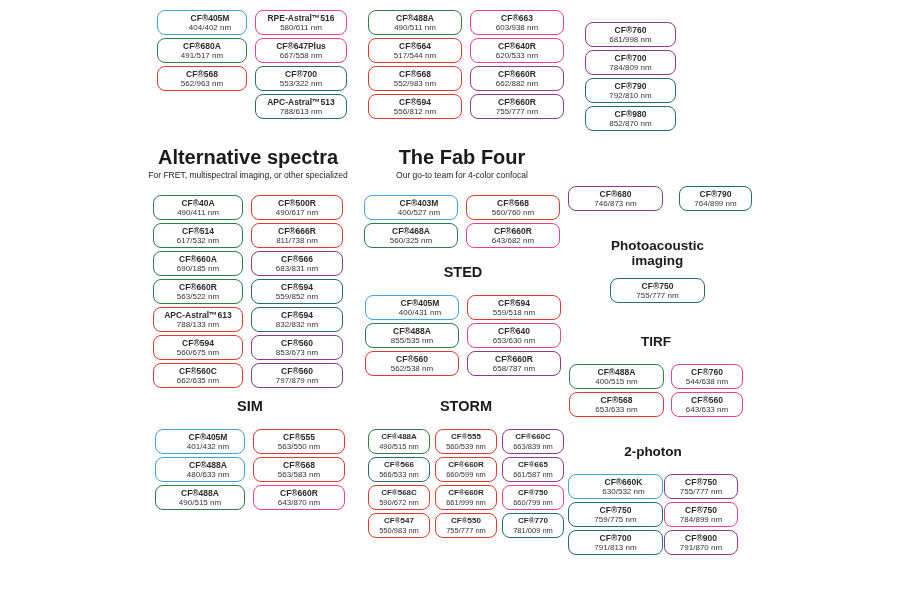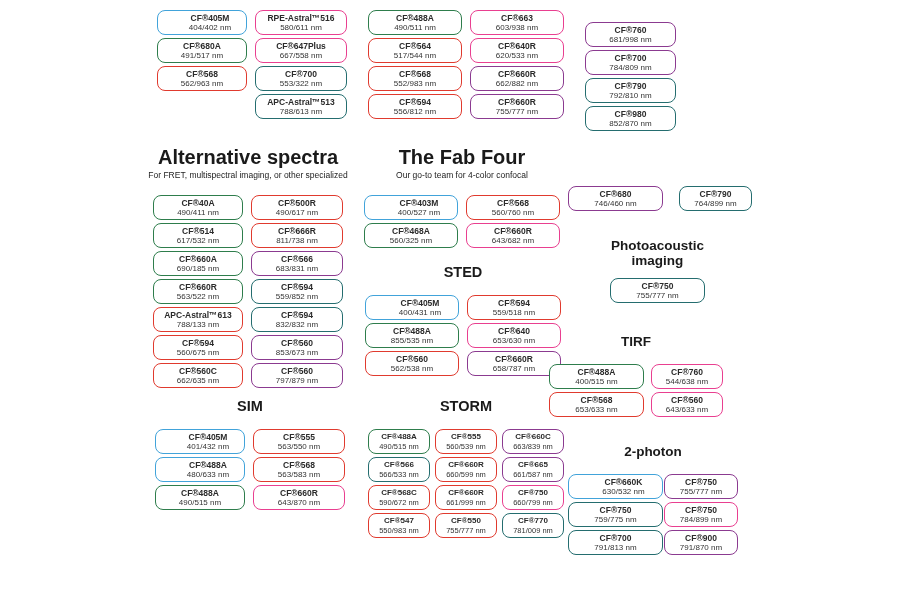--- a/index.html
+++ b/index.html
@@ -39,21 +39,21 @@
   #g-alt .boxes{grid-template-columns:90px 92px;column-gap:8px;}
   #g-fab{left:362px;top:146px;width:200px;}
   #g-fab .boxes{grid-template-columns:94px 94px;column-gap:8px;}
   #g-pair{left:568px;top:186px;}
   #g-pair .boxes{grid-template-columns:95px 73px;column-gap:16px;}
   #g-photo{left:580px;top:238px;width:155px;}
   #g-photo .section-title{width:120px;margin:0 auto;}
   #g-photo .boxes{grid-template-columns:95px;margin-top:10px;}
   #g-sted{left:364px;top:264px;width:198px;}
   #g-sted .boxes{grid-template-columns:94px 94px;column-gap:8px;}
-  #g-tirf{left:548px;top:334px;width:176px;}
+  #g-tirf{left:568px;top:334px;width:176px;}
   #g-tirf .boxes{grid-template-columns:95px 72px;column-gap:7px;}
   #g-sim{left:152px;top:398px;width:196px;}
   #g-sim .boxes{grid-template-columns:90px 92px;column-gap:8px;}
   #g-storm{left:367px;top:398px;width:198px;}
   #g-storm .boxes{grid-template-columns:62px 62px 62px;column-gap:5px;}
   #g-storm .box-name{font-size:8px;}
   #g-storm .box-nm{font-size:7.5px;}
   #g-2p{left:562px;top:444px;width:182px;}
   #g-2p .boxes{grid-template-columns:95px 74px;column-gap:1px;}
 </style>
@@ -242,21 +242,21 @@
           <div class="box-name">CF®660R</div>
           <div class="box-nm">643/682 nm</div>
         </div>
       </div>
   </div>
 
   <div class="group" id="g-pair">
     <div class="boxes">
         <div class="box c-purple">
           <div class="box-name">CF®680</div>
-          <div class="box-nm">746/460 nm</div>
+          <div class="box-nm">746/873 nm</div>
         </div>
         <div class="box c-teal">
           <div class="box-name">CF®790</div>
           <div class="box-nm">764/899 nm</div>
         </div>
       </div>
   </div>
 
   <div class="group" id="g-photo">
     <div class="section-title t-sm">Photoacoustic imaging</div>

